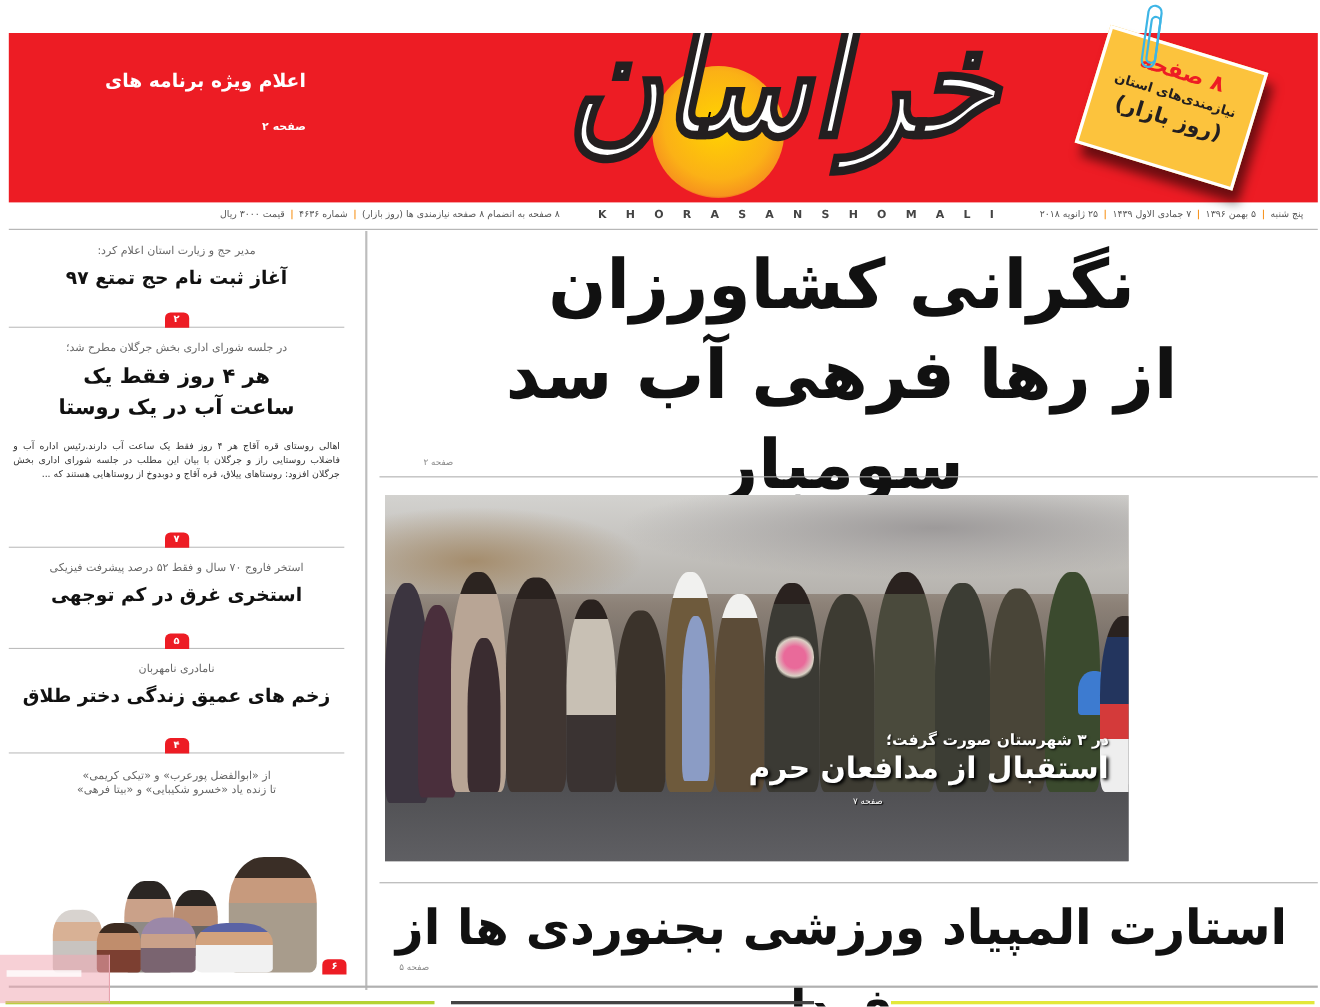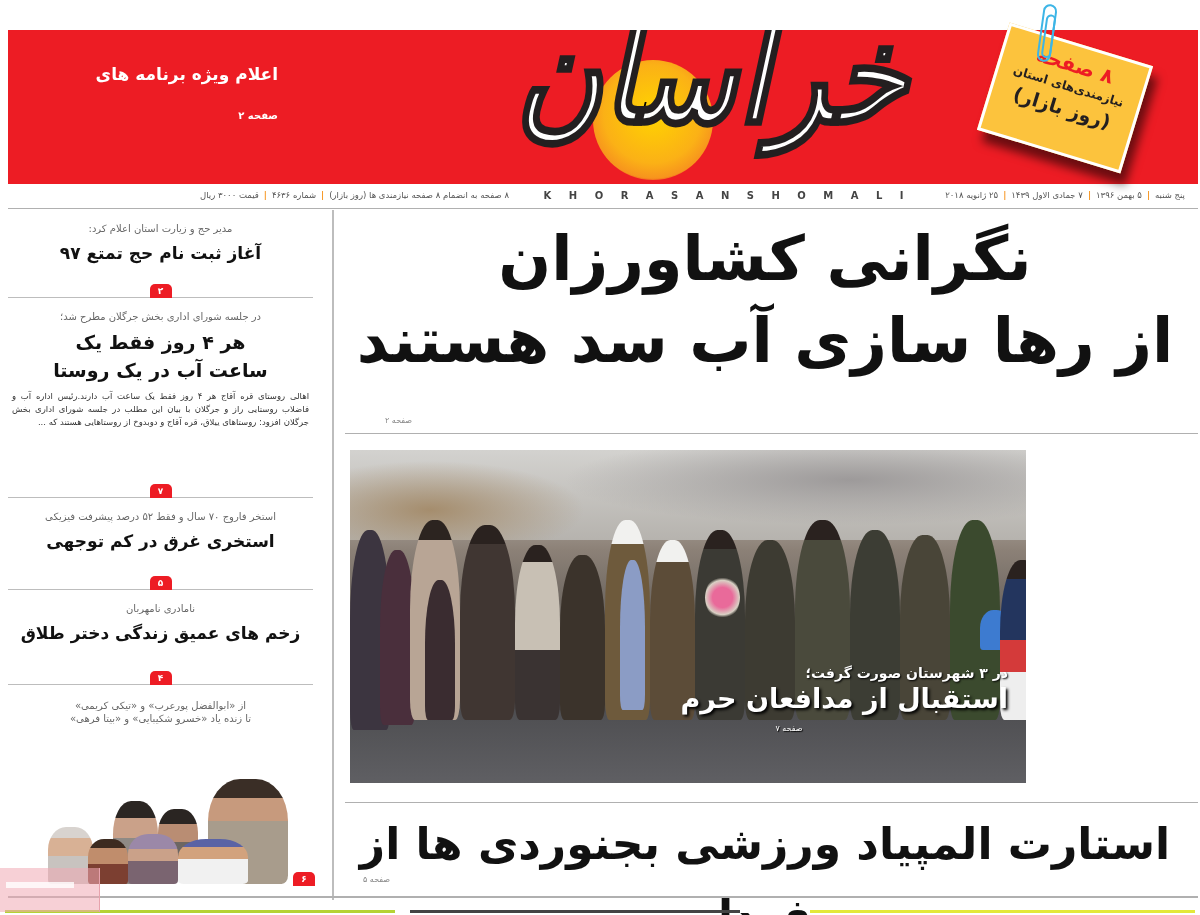--- a/index.html
+++ b/index.html
@@ -62,21 +62,21 @@
   .dateline .meta { direction: rtl; display: flex; gap: 5px; align-items: center; }
   .dateline .sep { color: #f7941d; font-weight: bold; }
   .dateline .brand { font-family: "DejaVu Sans", sans-serif; letter-spacing: 7px; font-size: 10px; color: #444; font-weight: bold; }
   .rule-top { position: absolute; left: 8px; top: 208px; width: 1190px; height: 1px; background: #b0b0b0; }
 
   
   .sidebar { position: absolute; left: 8px; top: 210px; width: 305px; height: 690px; direction: rtl; }
   .sb-item { position: relative; text-align: center; border-bottom: 1.5px solid #bdbdbd; }
   .sb-kicker { font-size: 10px; color: #666; padding-top: 12px; line-height: 14px; }
   .sb-title { font-size: 17px; font-weight: bold; color: #111; line-height: 26px; margin-top: 4px; }
-  .sb-body { font-size: 8.5px; color: #333; line-height: 13px; text-align: justify; padding: 0 4px; margin-top: 6px; }
+  .sb-body { font-size: 8.5px; color: #333; line-height: 13px; text-align: justify; padding: 0 4px; margin-top: 16px; }
   .sb-badge {
     position: absolute; bottom: -1px; left: 50%; transform: translateX(-50%);
     background: #ed1c24; color: #fff; font-size: 9px; font-weight: bold;
     width: 22px; height: 14px; border-radius: 5px 5px 0 0; text-align: center; line-height: 15px;
   }
   .sb-1 { height: 88px; }
   .sb-2 { height: 200px; }
   .sb-3 { height: 92px; }
   .sb-4 { height: 95px; }
   .sb-5 { height: 205px; border-bottom: none; }
@@ -212,21 +212,21 @@
       <div class="p" style="left:110px;top:55px;width:50px;height:50px;background:linear-gradient(180deg,#9b88a8 0 30%,#caa189 30% 55%,#7a6470 55%);"></div>
       <div class="p" style="left:160px;top:60px;width:70px;height:45px;background:linear-gradient(180deg,#5a63a5 0 18%,#d2a27d 18% 45%,#f1f1f1 45%);"></div>
     </div>
     <div class="sb-badge">۶</div>
   </div>
 </div>
 <div class="sidebar-divider"></div>
 
 <div class="main-headline">
   <div class="l1">نگرانی کشاورزان</div>
-  <div class="l2">از رها سازی آب سد هستند</div>
+  <div class="l2">از رها فرهی آب سد سومبار</div>
   <div class="page">صفحه ۲</div>
 </div>
 <div class="rule-mid"></div>
 
 <div class="photo">
   <div class="hills"></div>
   <div class="road"></div>
   <div class="crowd">
     <div class="figure" style="left:0;top:10px;width:40px;height:200px;background:#3c3540;"></div>
     <div class="figure" style="left:30px;top:30px;width:35px;height:175px;background:#4a2f3c;"></div>

